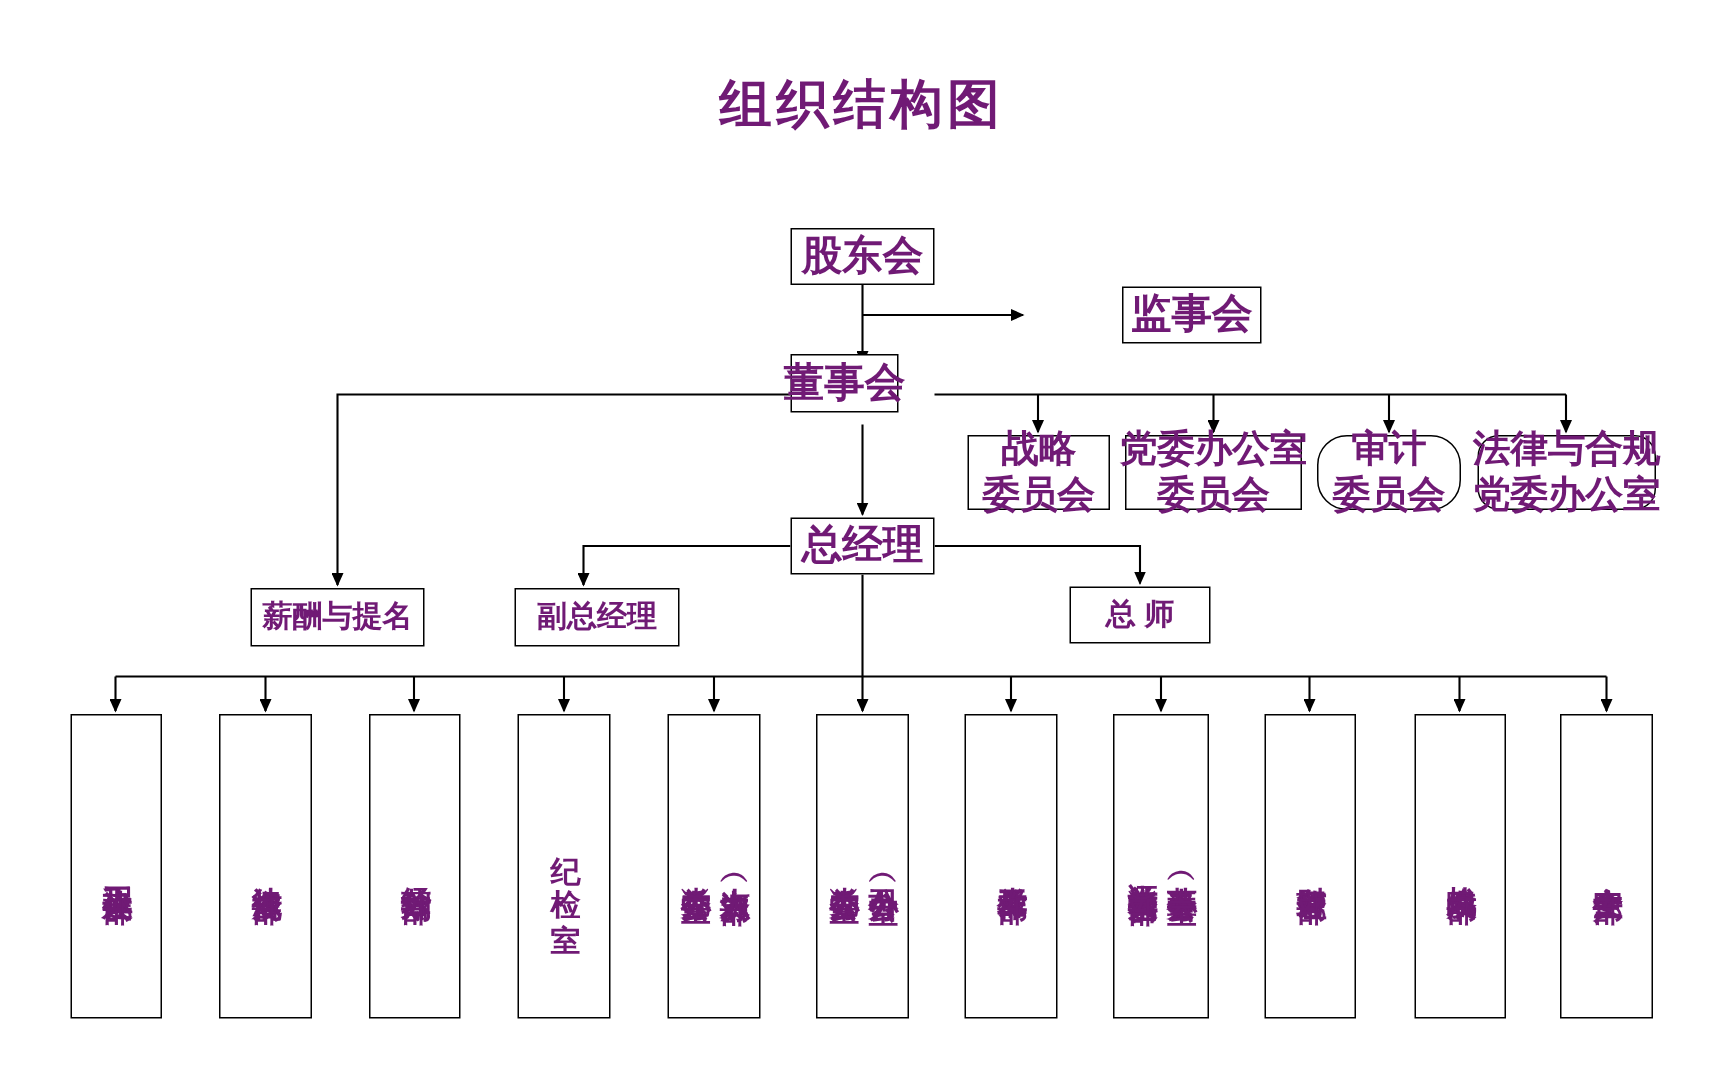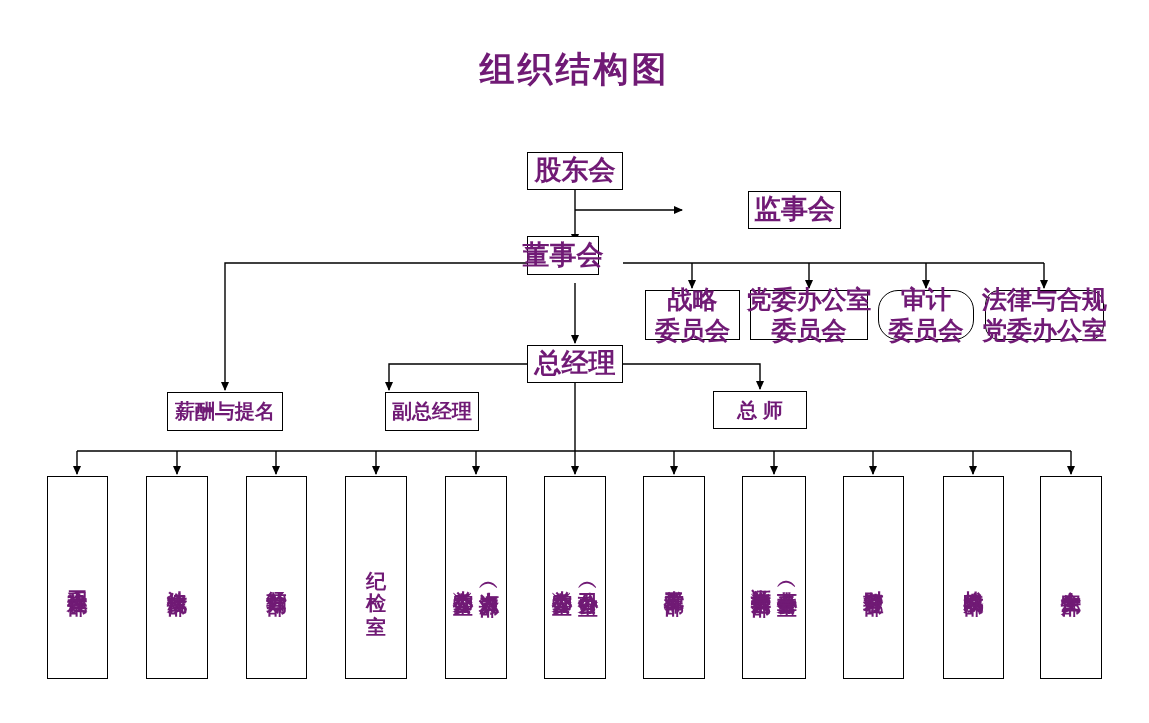--- a/index.html
+++ b/index.html
@@ -133,21 +133,21 @@
   </div>
   <div class="box committee" style="left:985px; top:290px; width:119px; height:50px;border-radius:14px;">
     <div>法律与合规</div>
     <div>党委办公室</div>
   </div>
 
   <div class="box" style="left:527px; top:345px; width:96px; height:38px;">总经理</div>
 
   <div class="box mid" style="left:167px; top:392px; width:116px; height:39px;">薪酬与提名</div>
 
-  <div class="box mid" style="left:343px; top:392px; width:94px; height:39px;margin-left:42px;">副总经理</div>
+  <div class="box mid" style="left:343px; top:392px; width:110px; height:39px;">副总经理</div>
 
   <div class="box mid" style="left:713px; top:391px; width:94px; height:38px;text-align:center;">总 师</div>
 
   <div class="box vbox" style="left:47px; top:476px; width:61px; height:203px;">
     <span class="vcol">工程建设部</span>
   </div>
 
   <div class="box vbox" style="left:146px; top:476px; width:62px; height:203px;">
     <span class="vcol">法律合规部</span>
   </div>

